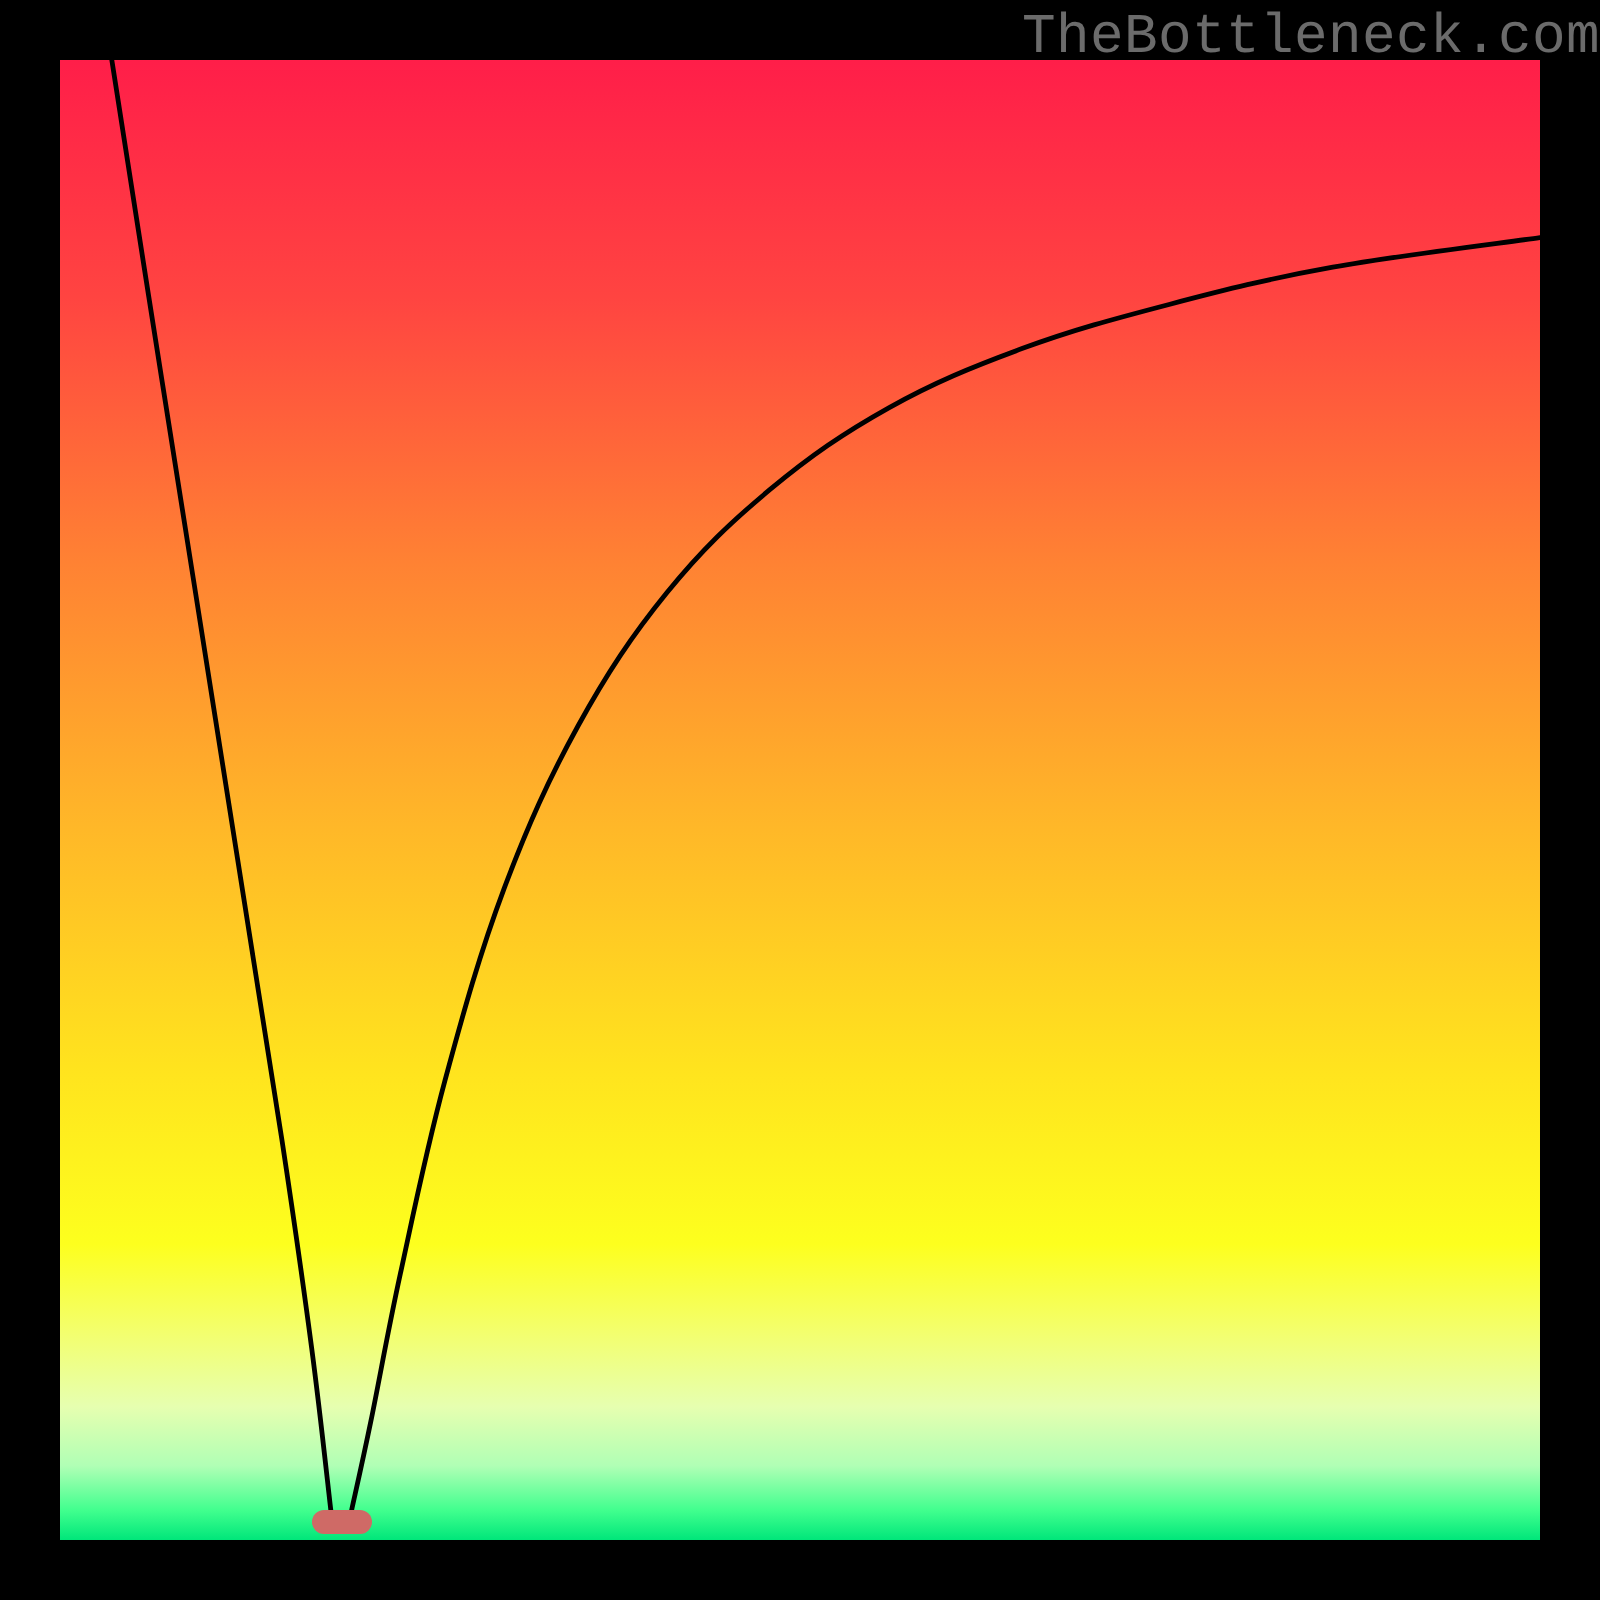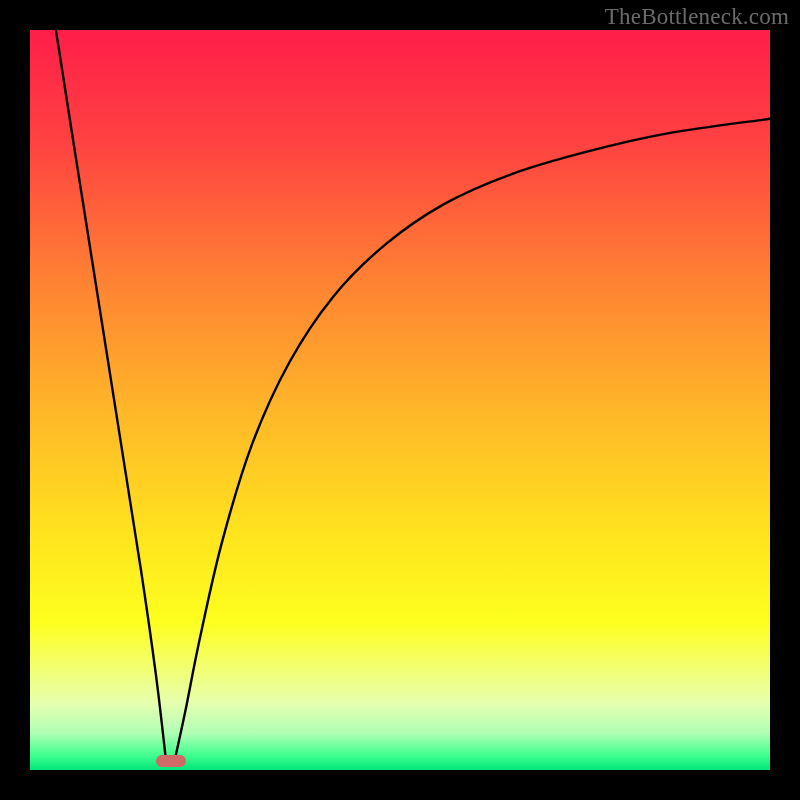--- a/index.html
+++ b/index.html
@@ -39,23 +39,23 @@
   .marker {
     position: absolute;
     width: 30px;
     height: 12px;
     border-radius: 6px;
     transform: translate(-50%, -50%);
   }
   .watermark {
     position: absolute;
     top: 4px;
-    right: 11px;
-    font-family: Liberation Serif, serif;
-    font-size: 23px;
+    right: 0;
+    font-family: Liberation Mono, monospace;
+    font-size: 28px;
     color: #6b6b6b;
     font-weight: 500;
     letter-spacing: 0.2px;
   }
 </style>
 </head>
 <body>
 <div class="frame">
 
   <div class="plot">

